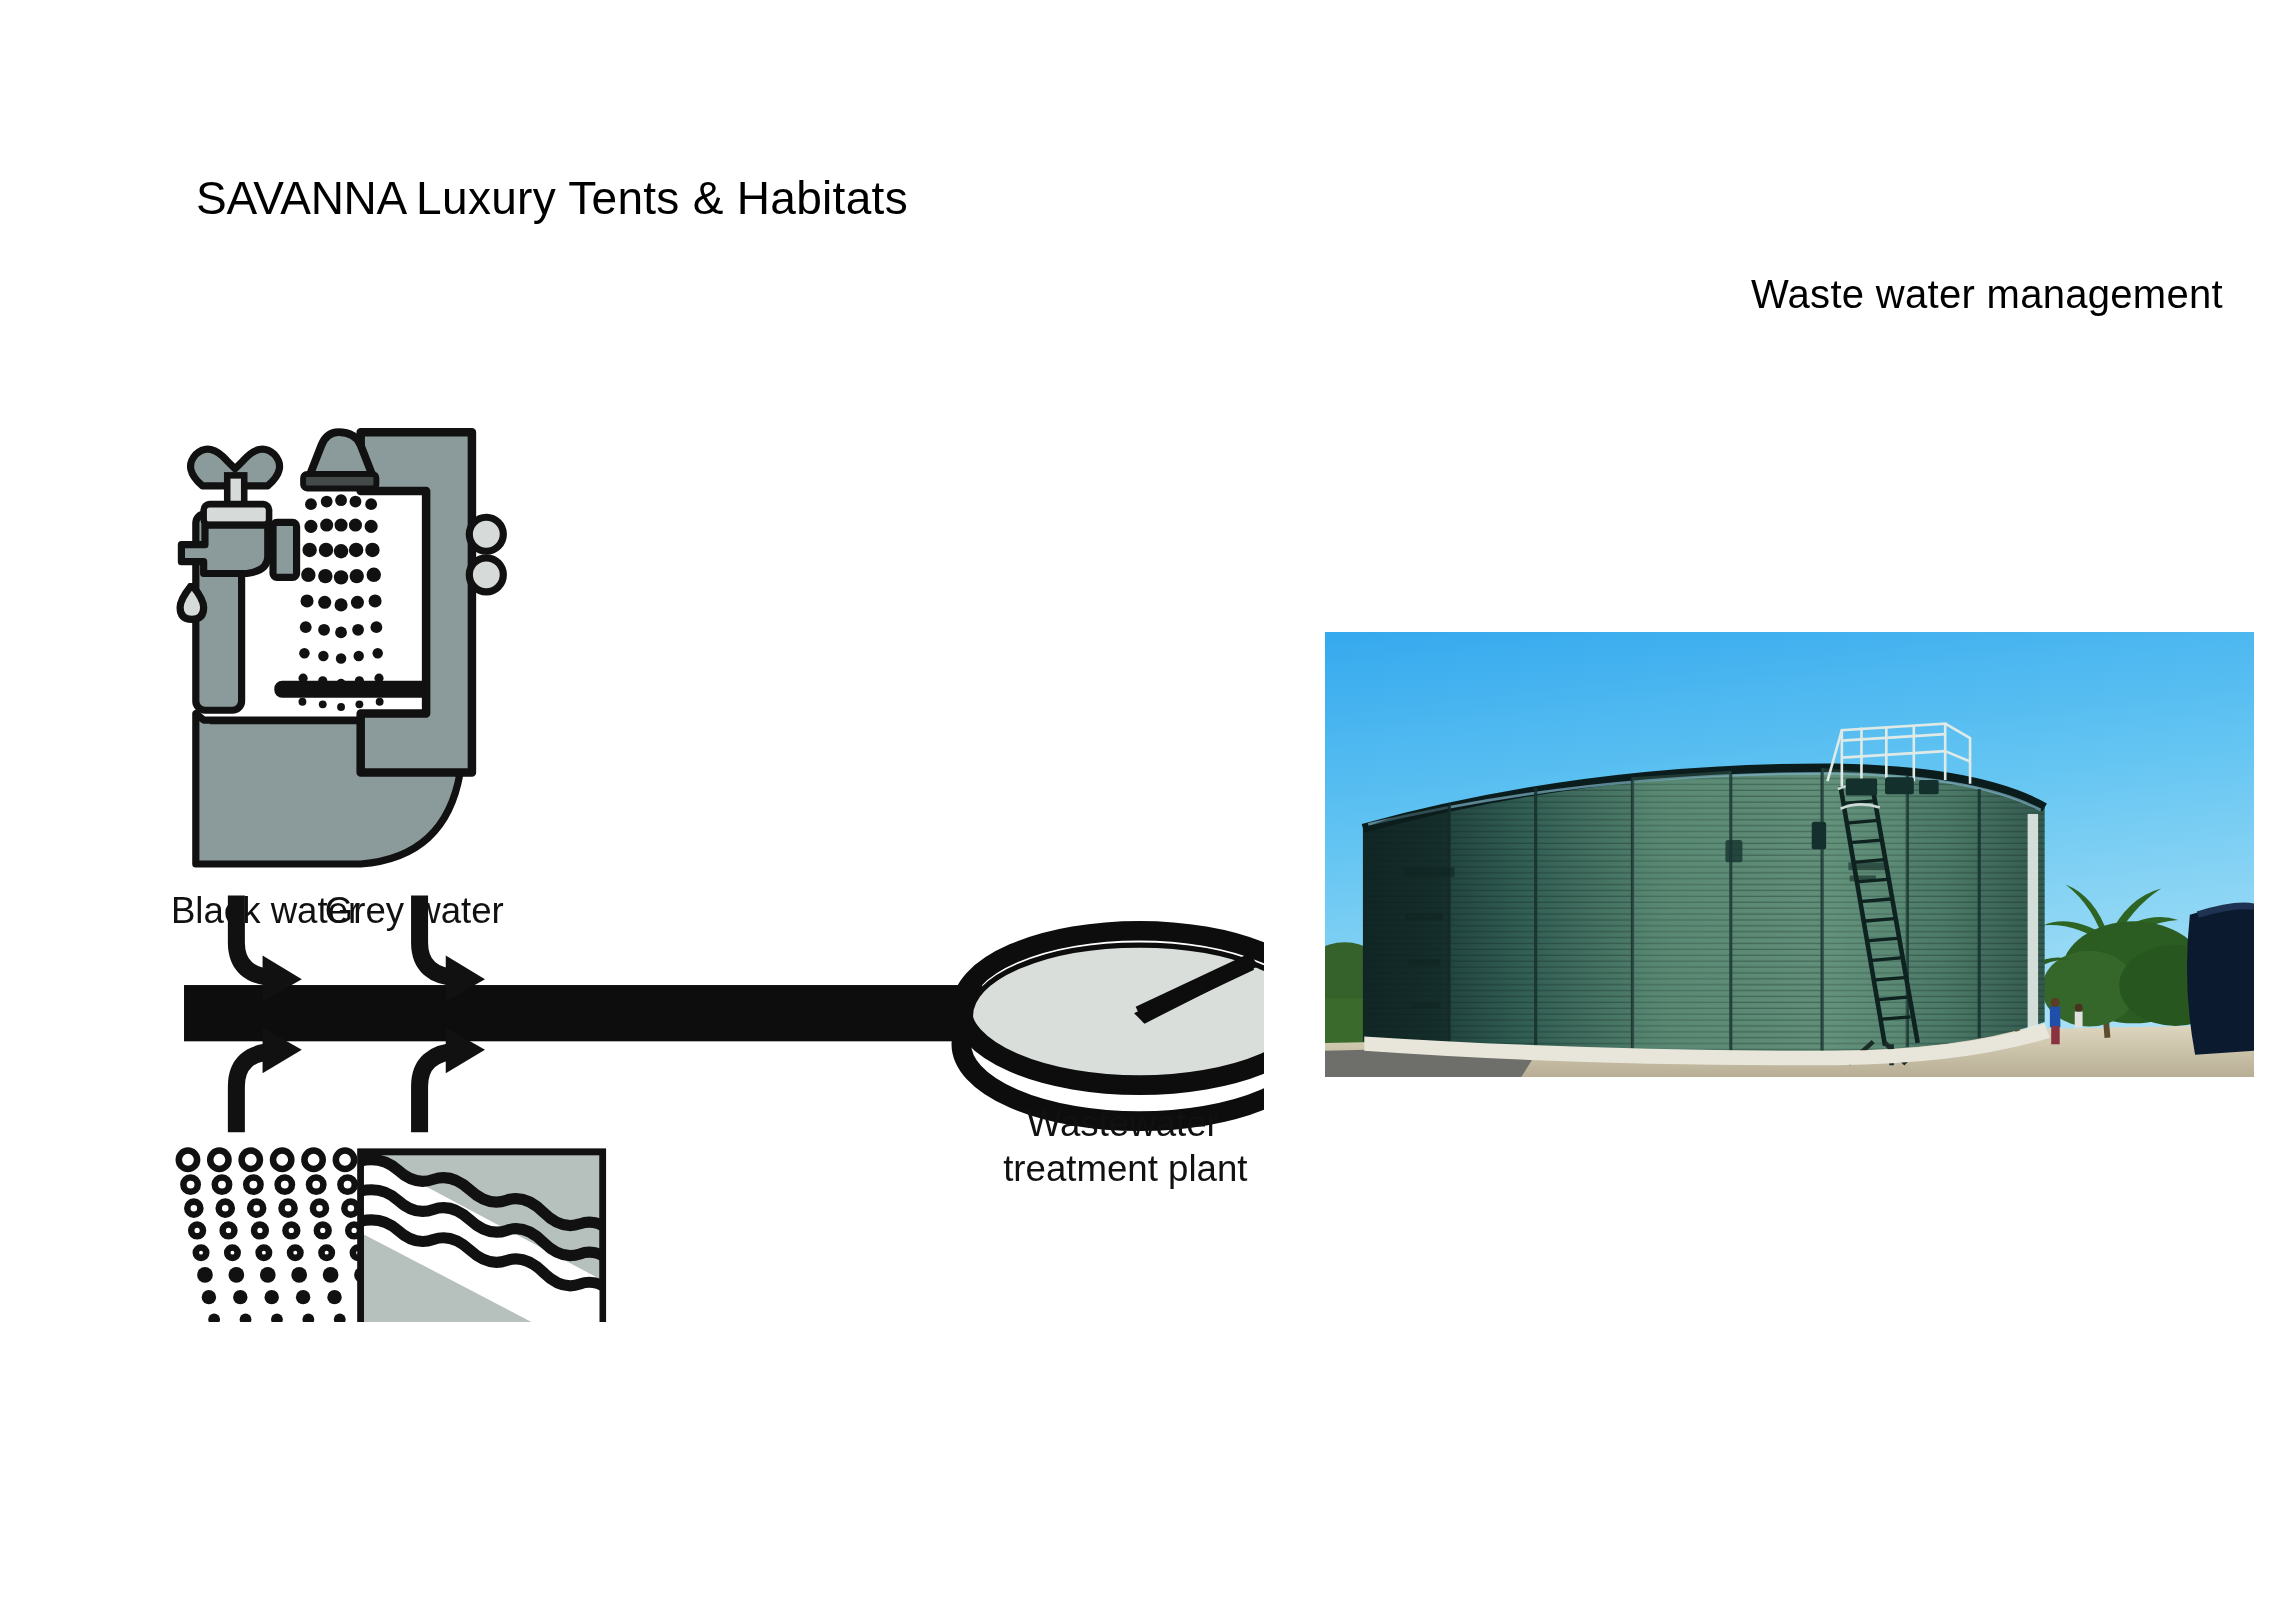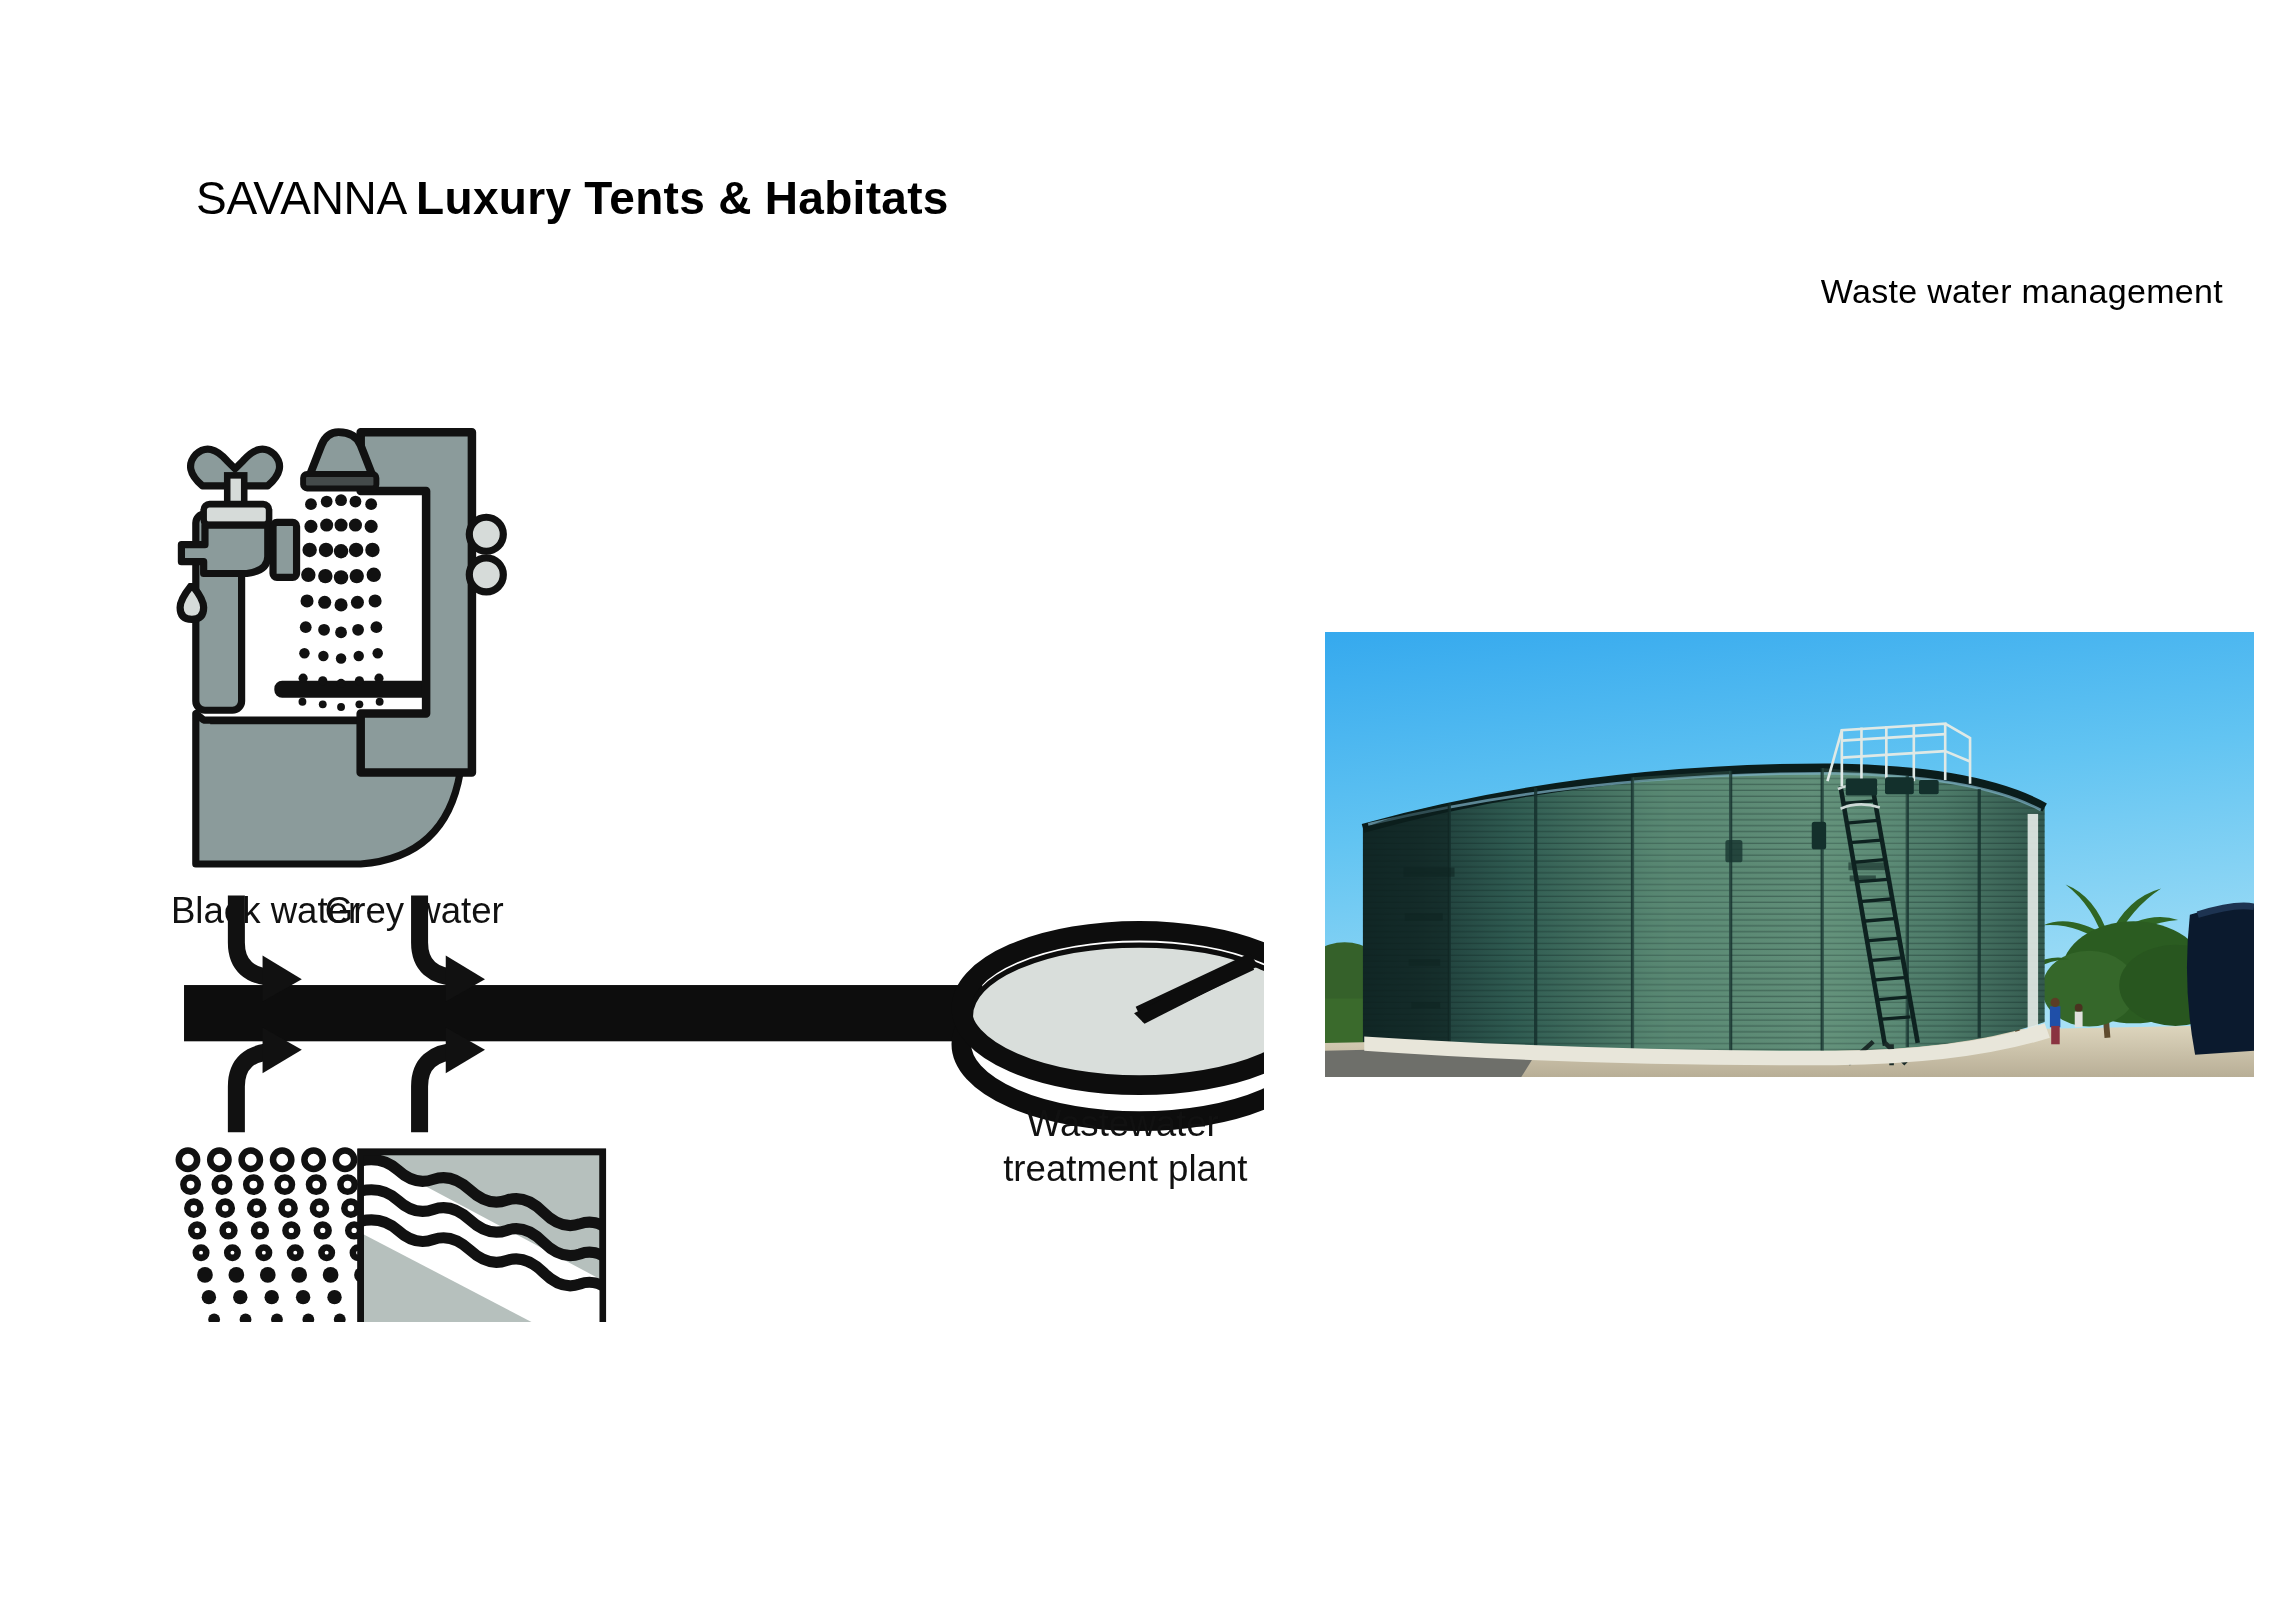--- a/index.html
+++ b/index.html
@@ -23,31 +23,31 @@
     white-space: nowrap;
     font-size: 46px;
     line-height: 1;
     color: #000000;
   }
   #brand-title .brand-mark {
     font-weight: 400;
     letter-spacing: -0.3px;
   }
   #brand-title .brand-tagline {
-    font-weight: 700;
+    font-weight: 400;
     margin-left: 9.2px;
     letter-spacing: 0.3px;
   }
 
   #slide-subject {
     position: absolute;
     right: 72px;
     top: 274px;
     white-space: nowrap;
-    font-size: 34px;
+    font-size: 40px;
     line-height: 1;
     font-weight: 400;
     color: #000000;
     letter-spacing: 0.3px;
   }
 
   
   #diagram {
     position: absolute;
     left: 164px;

